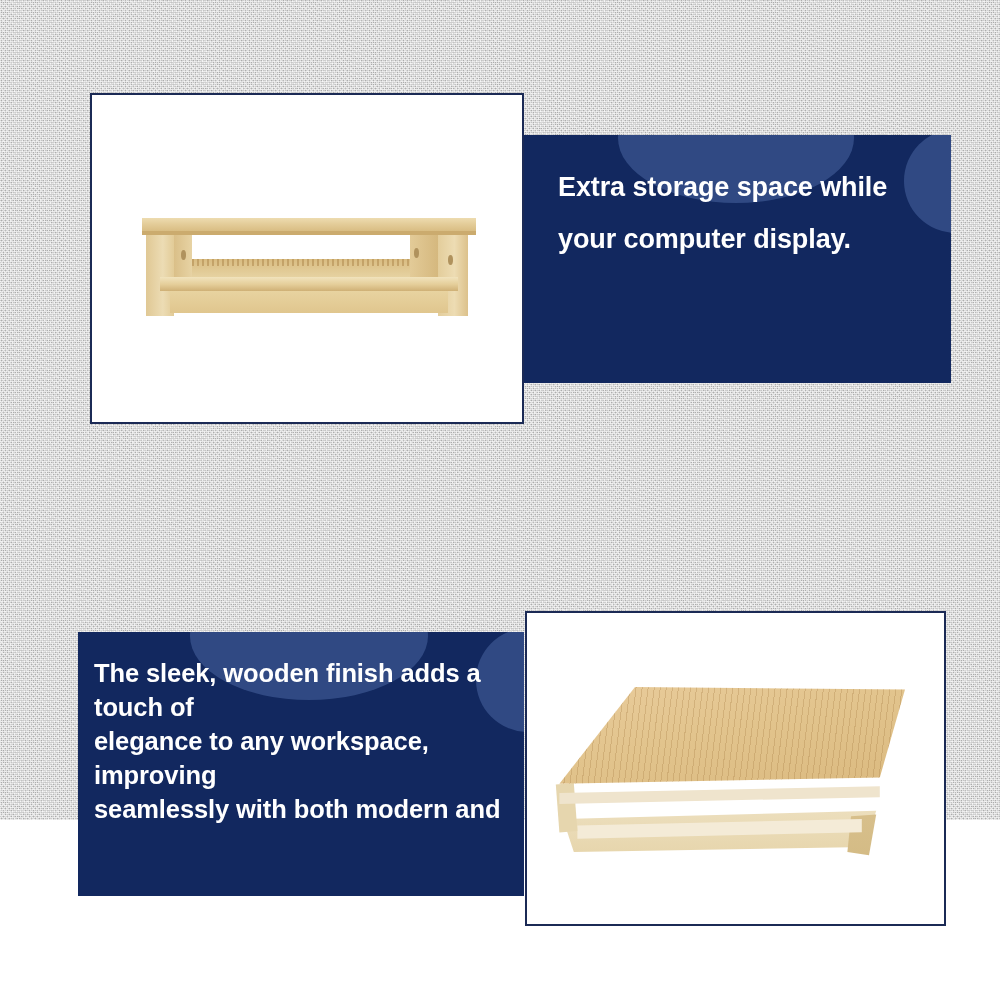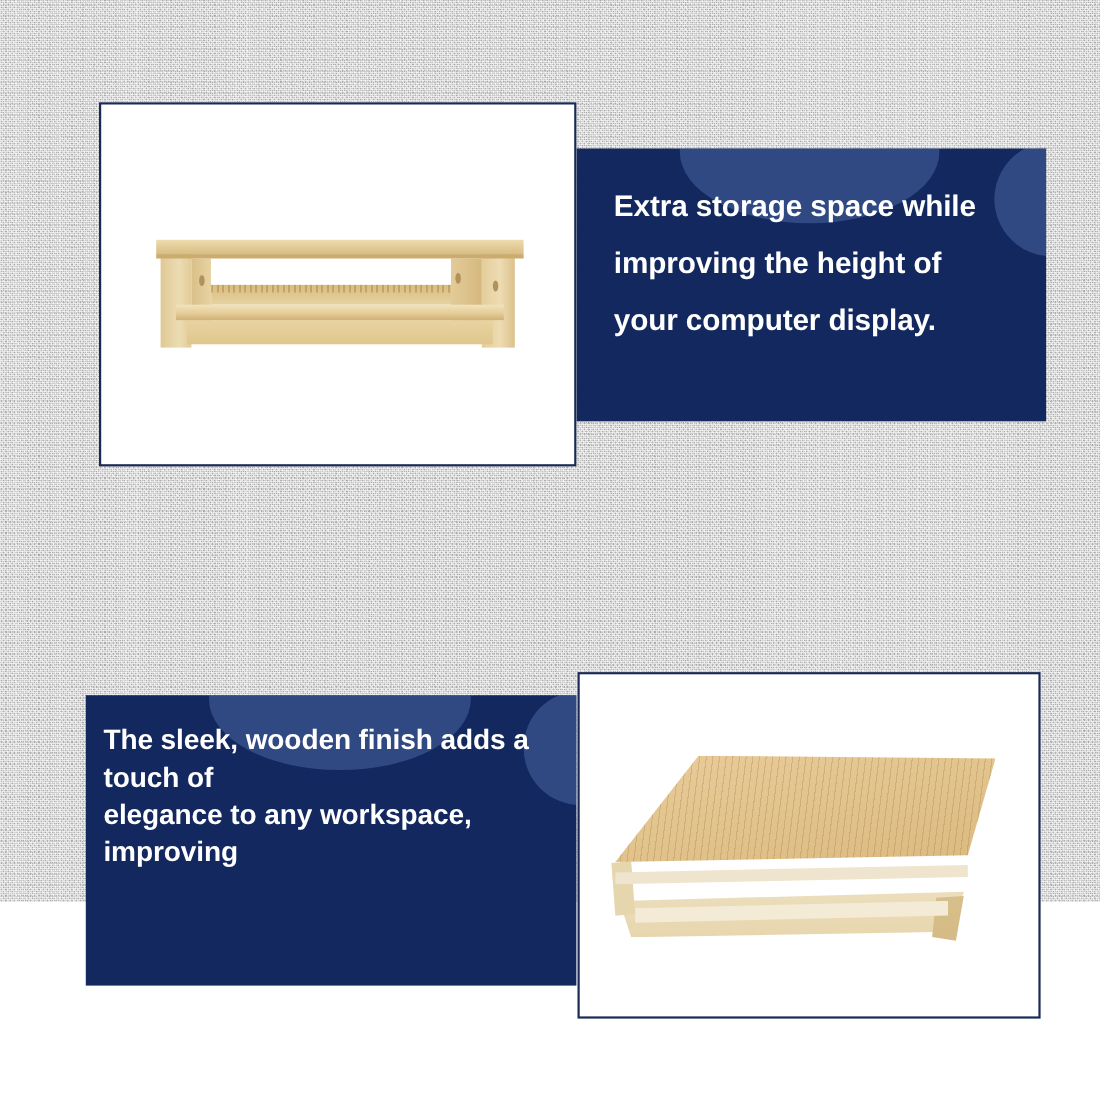--- a/index.html
+++ b/index.html
@@ -224,31 +224,31 @@
       <div class="sf-hole h2"></div>
       <div class="sf-hole h3"></div>
     </div>
   </div>
 
   <div class="text-panel" id="panel-top-right">
     <div class="deco deco-ellipse"></div>
     <div class="deco deco-circle"></div>
     <div class="panel-text">
       <span class="panel-line">Extra storage space while</span>
-      <span class="panel-line">improving the height of</span>
       <span class="panel-line">your computer display.</span>
     </div>
   </div>
 
   <div class="text-panel" id="panel-bottom-left">
     <div class="deco deco-ellipse"></div>
     <div class="deco deco-circle"></div>
     <div class="panel-text">
       <span class="panel-line">The sleek, wooden finish adds a touch of</span>
       <span class="panel-line">elegance to any workspace, improving</span>
+      <span class="panel-line">seamlessly with both modern and</span>
 
     </div>
   </div>
 
   <div class="photo-card" id="card-bottom-right">
     <div class="stand-angle">
       <div class="sa-body"></div>
       <div class="sa-leg-right"></div>
       <div class="sa-shelf"></div>
       <div class="sa-edge-left"></div>

